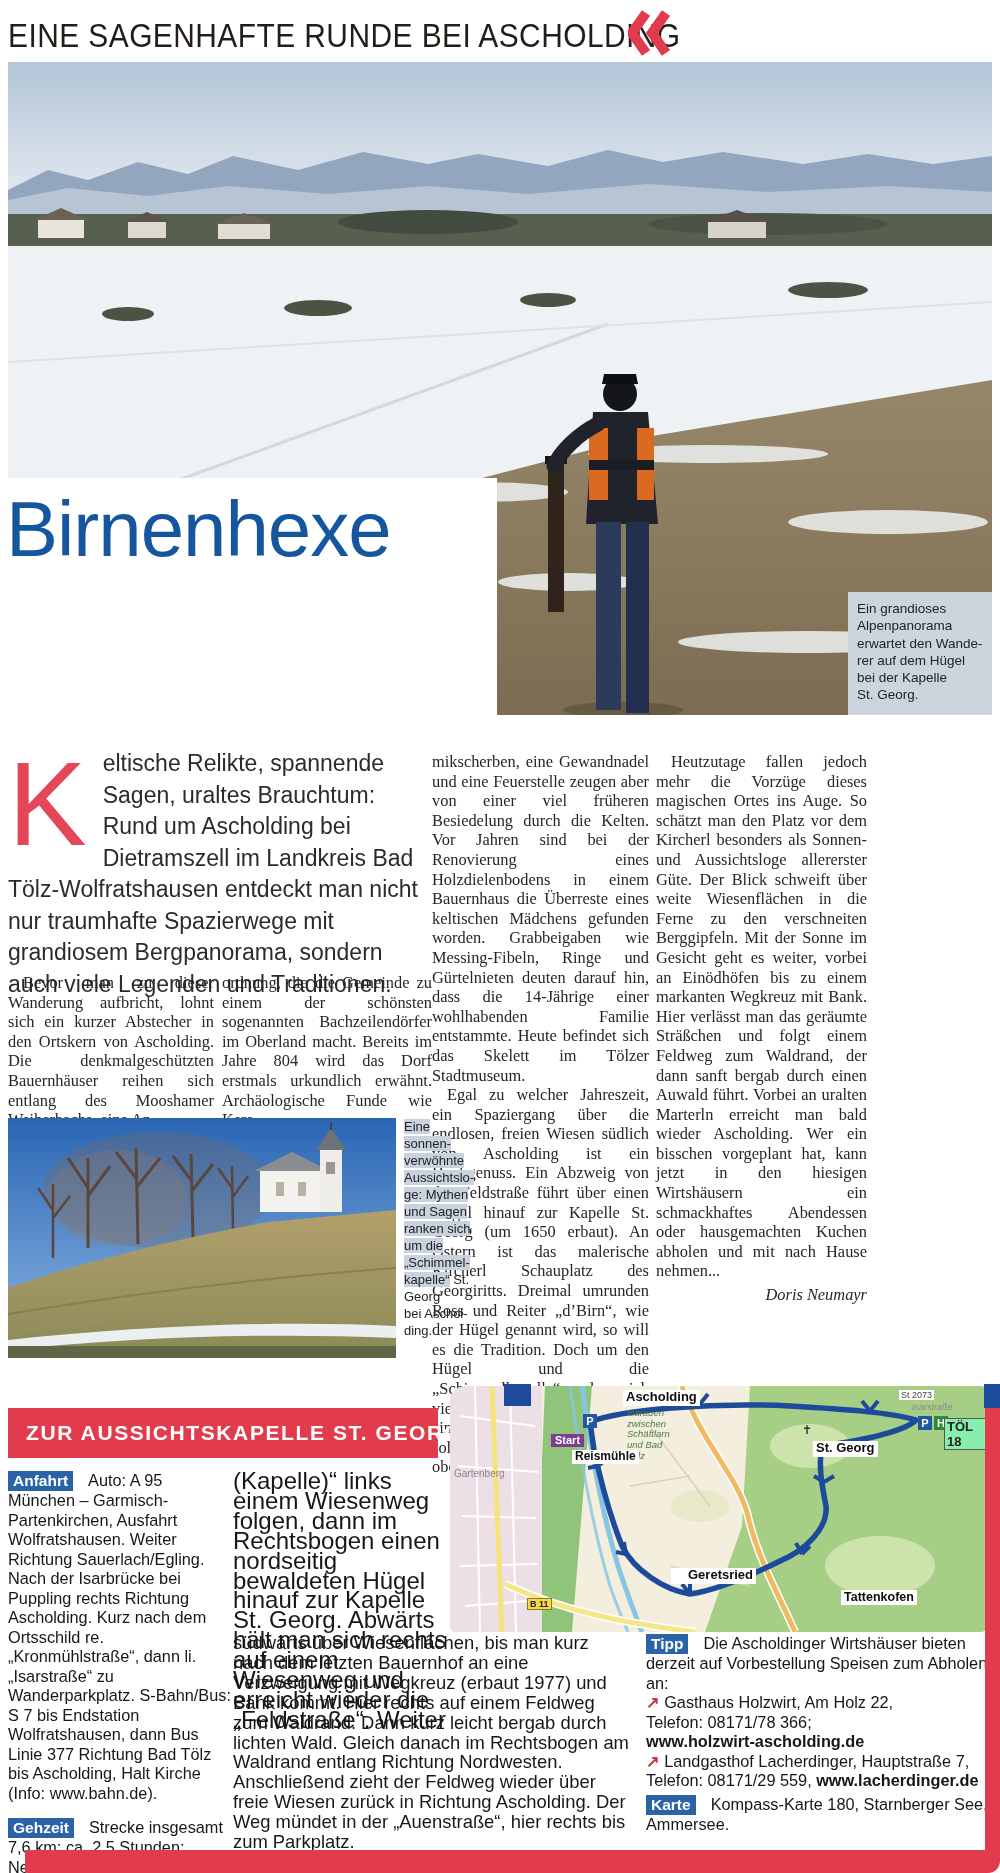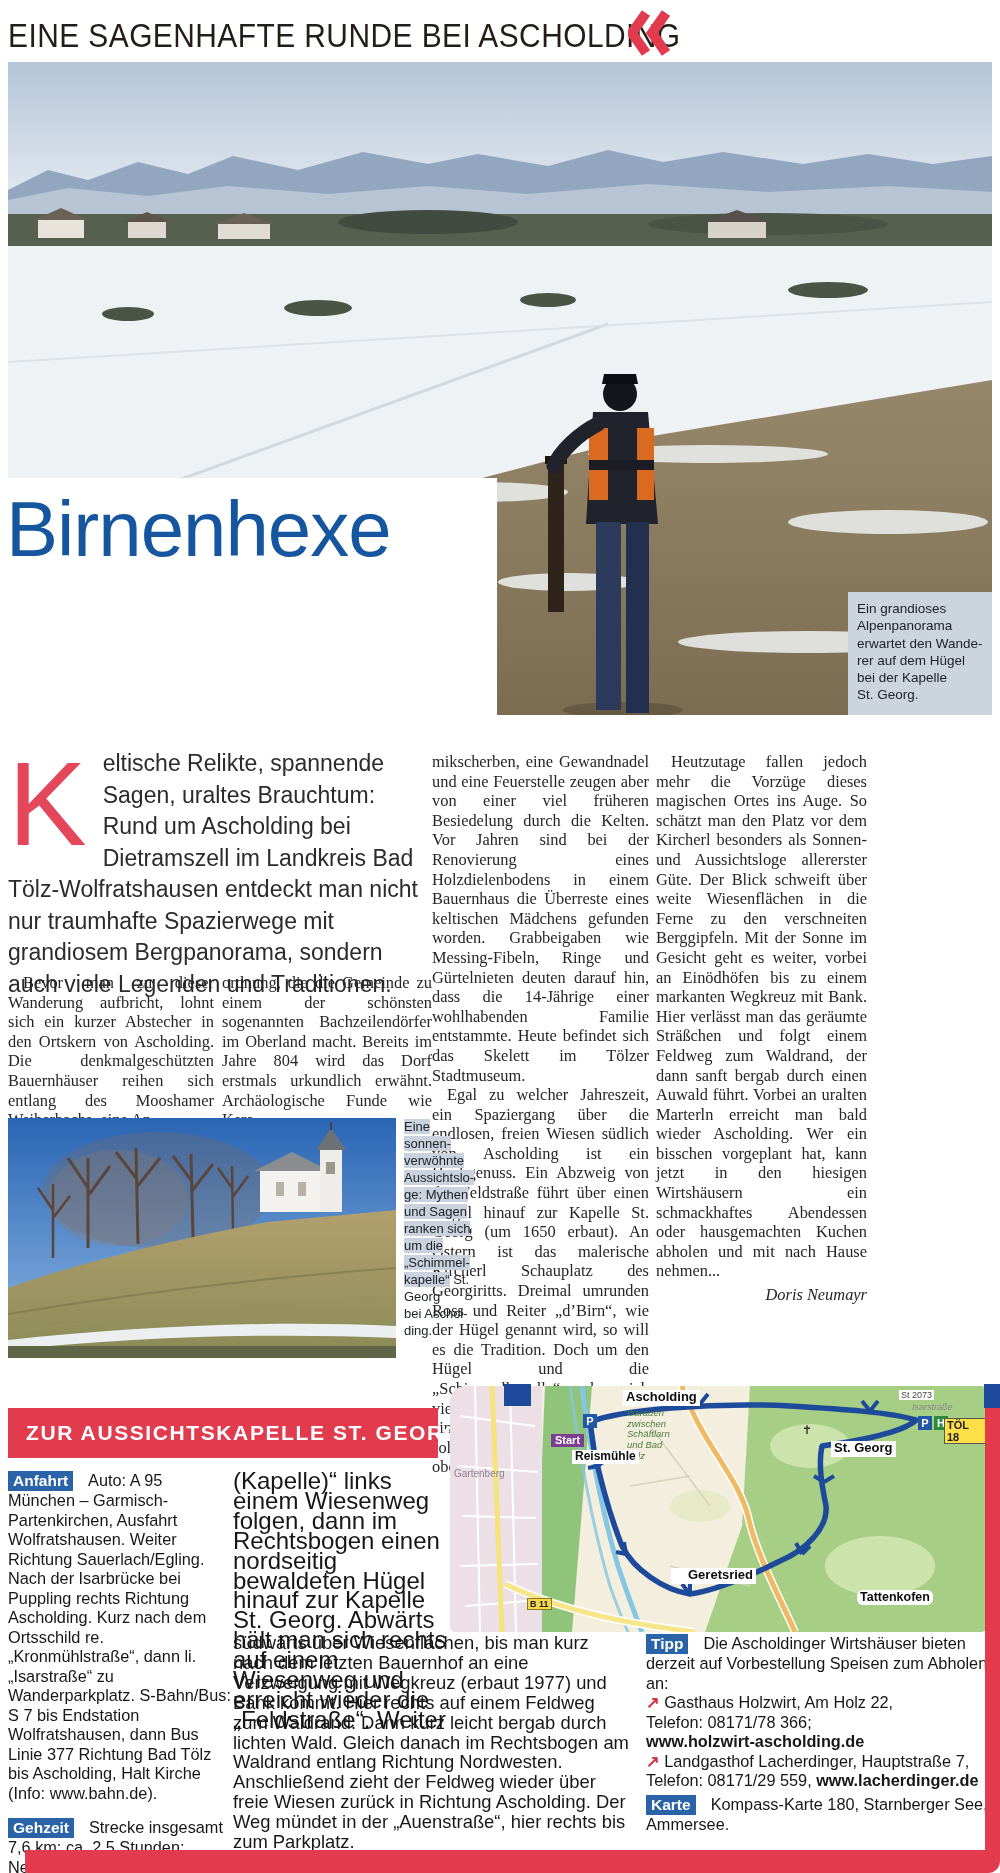--- a/index.html
+++ b/index.html
@@ -66,21 +66,21 @@
   .map { left:450px; top:1386px; width:537px; height:246px; overflow:hidden;
          border-radius:16px 6px 6px 6px; background:#f3eedd; }
   .mlabel { position:absolute; background:#fff; padding:0 3px 1px; font-weight:700;
             font-size:13px; color:#0d0d0d; line-height:1.12; white-space:nowrap; }
   .p-badge,.h-badge { position:absolute; width:14px; height:14px; color:#fff; font-weight:700;
             font-size:11px; text-align:center; line-height:14px; }
   .p-badge { background:#2257a5; }
   .h-badge { background:#2e8b3d; }
   .start-badge { position:absolute; background:#7b3f92; color:#fff; font-size:11px;
             font-weight:700; padding:0 4px 1px; }
-  .toel-badge { position:absolute; background:#fde047; border:1px solid #555; font-size:11px;
+  .toel-badge { position:absolute; background:#86efac; border:1px solid #555; font-size:13px;
             font-weight:700; padding:0 2px; color:#222; }
   .b11-badge { position:absolute; background:#f6d84a; border:1px solid #8a7a20; font-size:9px;
             font-weight:700; padding:0 2px; color:#222; }
   .st-road { position:absolute; background:#fff; font-size:9px; color:#444; padding:0 2px; }
   .map-town { position:absolute; font-size:10px; color:#8d8292; }
   .map-area { position:absolute; font-style:italic; font-size:9.5px; line-height:1.12;
             color:#4e7d3f; white-space:pre-line; }
   .map-wm  { position:absolute; font-style:italic; font-size:9px; color:#8d8292; }
 
   
@@ -307,23 +307,23 @@
   <span class="map-area" style="left:177px; top:22px;">Isarauen
 zwischen
 Schäftlarn
 und Bad
 Tölz</span>
   <span class="p-badge" style="left:133px; top:28px;">P</span>
   <span class="p-badge" style="left:468px; top:30px;">P</span>
   <span class="h-badge" style="left:484px; top:30px;">H</span>
   <span class="start-badge" style="left:101px; top:48px;">Start</span>
   <span class="mlabel" style="left:122px; top:64px; font-size:12px;">Reismühle</span>
-  <span class="mlabel" style="left:381px; top:55px;">St. Georg</span>
+  <span class="mlabel" style="left:363px; top:55px;">St. Georg</span>
   <span class="mlabel" style="left:221px; top:182px;padding-left:17px;">Geretsried</span>
-  <span class="mlabel" style="left:407px; top:204px; font-size:12.5px;border-radius:6px;">Tattenkofen</span>
+  <span class="mlabel" style="left:391px; top:204px; font-size:12.5px;">Tattenkofen</span>
   <span class="map-town" style="left:4px; top:82px;">Gartenberg</span>
   <span class="st-road" style="left:449px; top:4px;">St 2073</span>
   <span class="map-wm" style="left:462px; top:16px;">Isarstraße</span>
   <span class="toel-badge" style="left:494px; top:32px;">TÖL 18</span>
   <span class="b11-badge" style="left:77px; top:212px;">B 11</span>
 </div>
 
 <div class="abs info tipp">
   <div>
     <span class="inlabel">Tipp</span><span>Die Ascholdinger Wirtshäuser bieten derzeit auf Vorbestellung Speisen zum Abholen an:</span>

